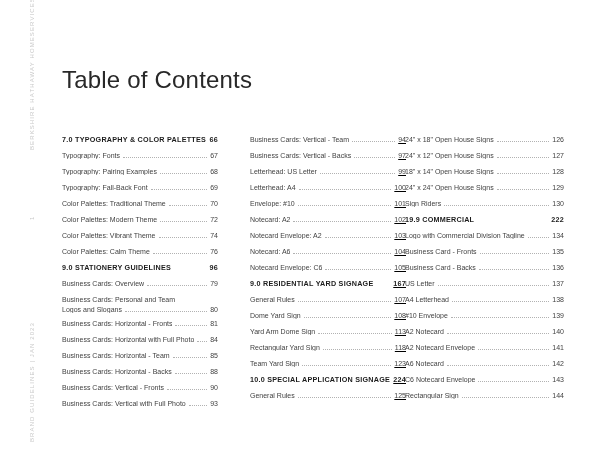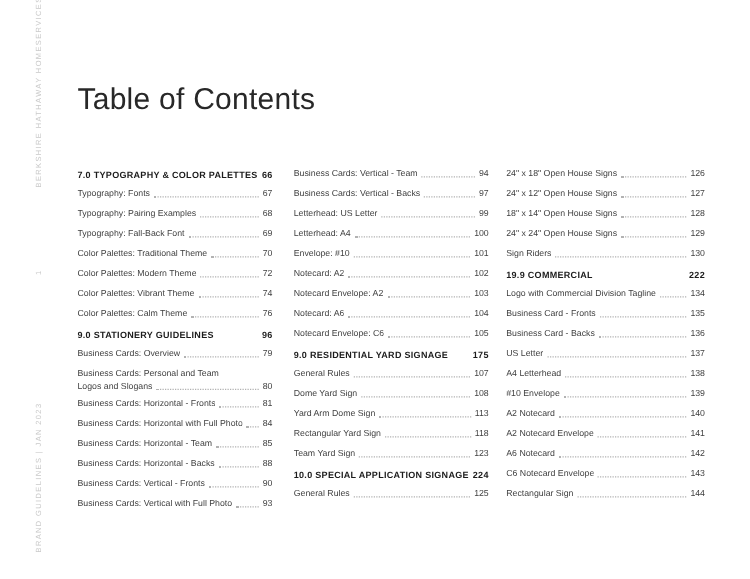--- a/index.html
+++ b/index.html
@@ -23,21 +23,21 @@
   .vtext.footer{left:29px;top:330px;height:112px;}
 
   .title{
     position:absolute;left:62px;top:66px;margin:0;
     font-size:24px;font-weight:400;letter-spacing:0.2px;
     color:var(--title-text,#282828);
   }
 
   .col{position:absolute;top:136px;}
   .col[data-column="0"]{left:62px;width:156px;}
-  .col[data-column="1"]{left:235px;width:156px;}
+  .col[data-column="1"]{left:250px;width:156px;text-decoration:underline;}
   .col[data-column="2"]{left:405px;width:159px;}
 
   .toc-row{
     display:flex;align-items:flex-end;
     font-size:7px;line-height:1;
     color:var(--entry-text,#3f3f3f);
     margin-bottom:9px;
   }
   .toc-row.header{
     font-size:7.2px;font-weight:700;letter-spacing:0.25px;
@@ -199,21 +199,21 @@
         <span class="page-num">104</span>
       </div>
       <div class="toc-row entry">
         <span class="label">Notecard Envelope: C6</span>
         <span class="dots"></span>
         <span class="page-num">105</span>
       </div>
       <div class="toc-row header">
         <span class="label">9.0 RESIDENTIAL YARD SIGNAGE</span>
         <span class="spacer"></span>
-        <span class="page-num">175</span>
+        <span class="page-num">167</span>
       </div>
       <div class="toc-row entry">
         <span class="label">General Rules</span>
         <span class="dots"></span>
         <span class="page-num">107</span>
       </div>
       <div class="toc-row entry">
         <span class="label">Dome Yard Sign</span>
         <span class="dots"></span>
         <span class="page-num">108</span>

